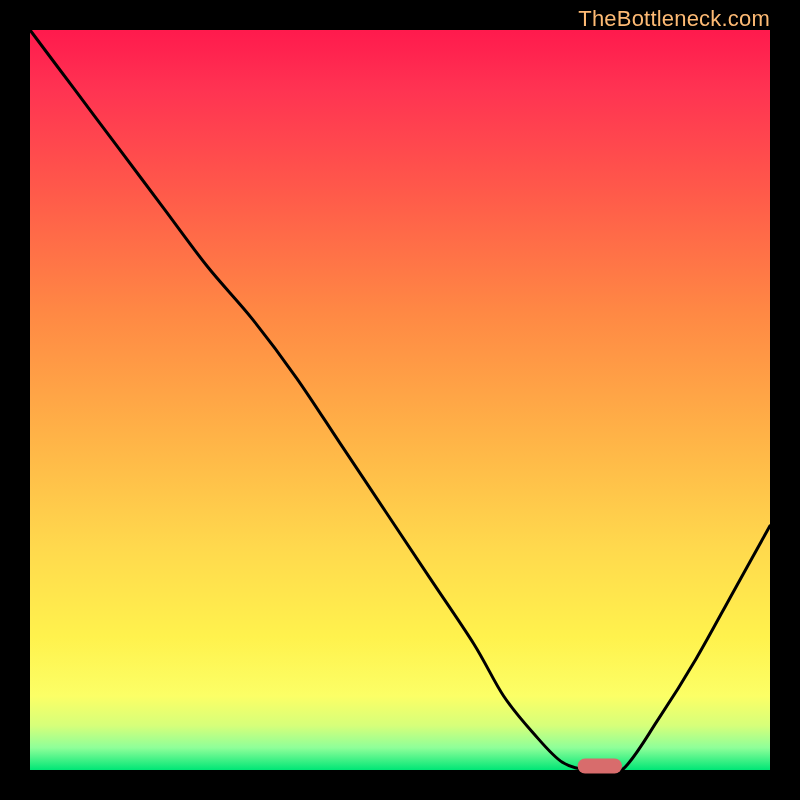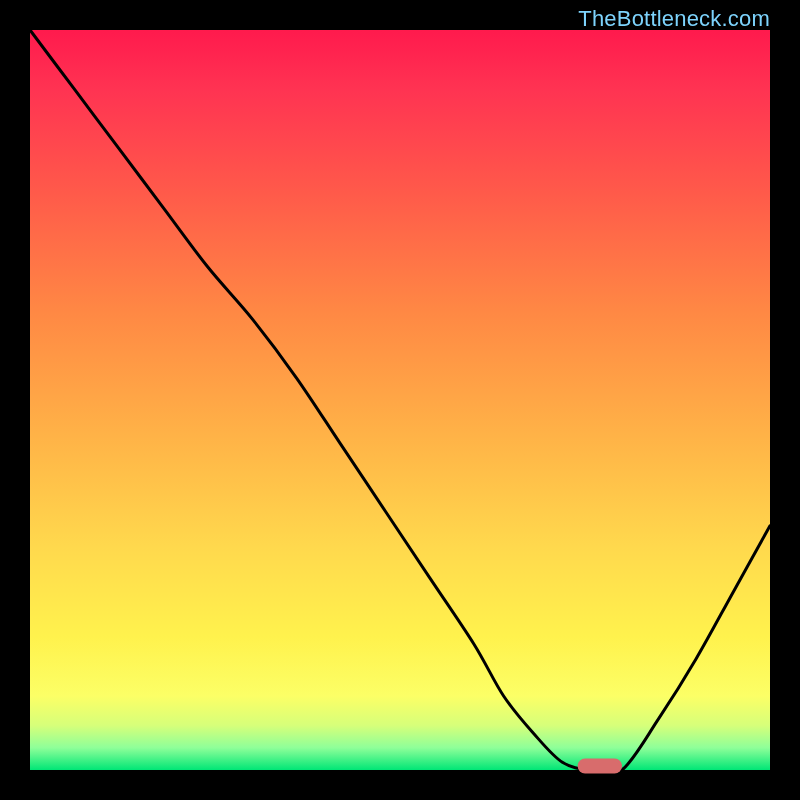--- a/index.html
+++ b/index.html
@@ -34,21 +34,21 @@
       #fff24d 82%,
       #fcff66 90%,
       #d6ff7a 94%,
       #8eff99 97%,
       #00e676 100%);
   }
   .watermark {
     position: absolute;
     top: 6px;
     right: 30px;
-    color: #7dd3fc;
+    color: #fdba74;
     font-family: Arial, Helvetica, sans-serif;
     font-size: 22px;
     letter-spacing: 0.2px;
     user-select: none;
     margin-left: 7px;
   }
   svg.curve {
     position: absolute;
     left: 0;
     top: 0;

